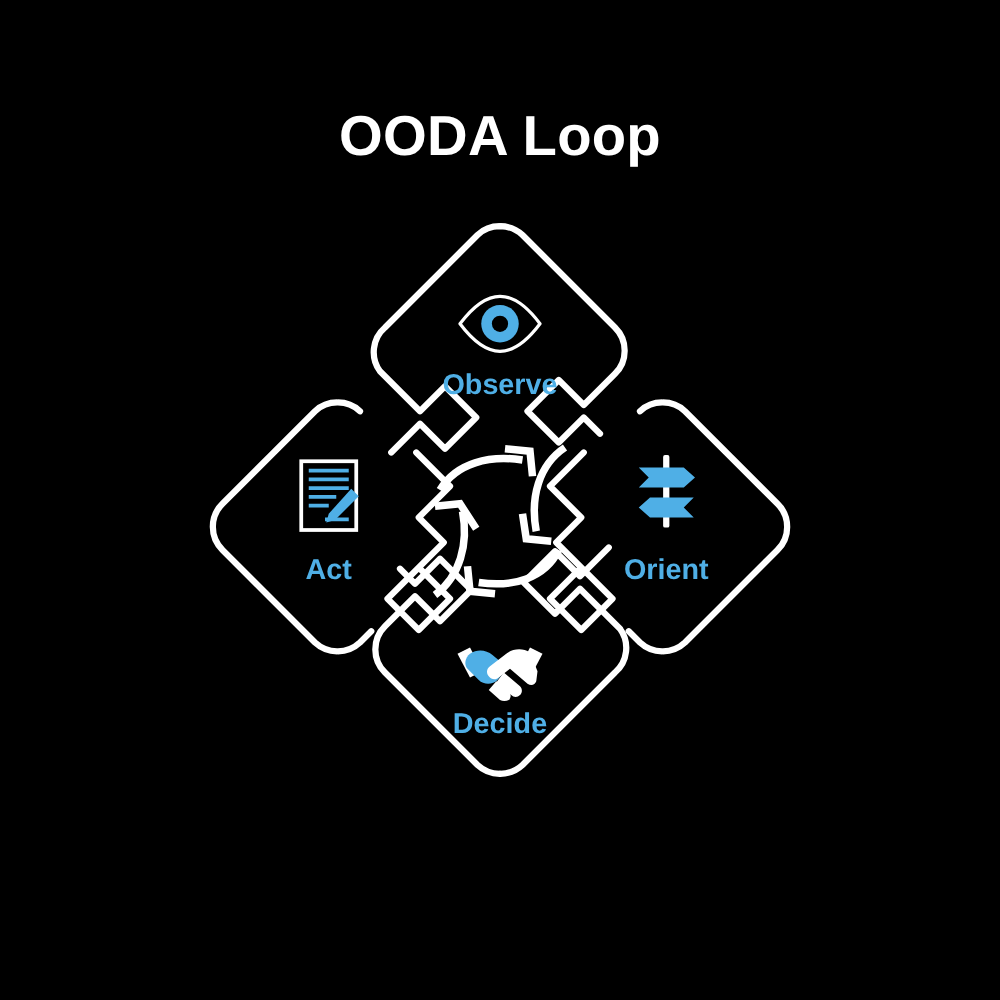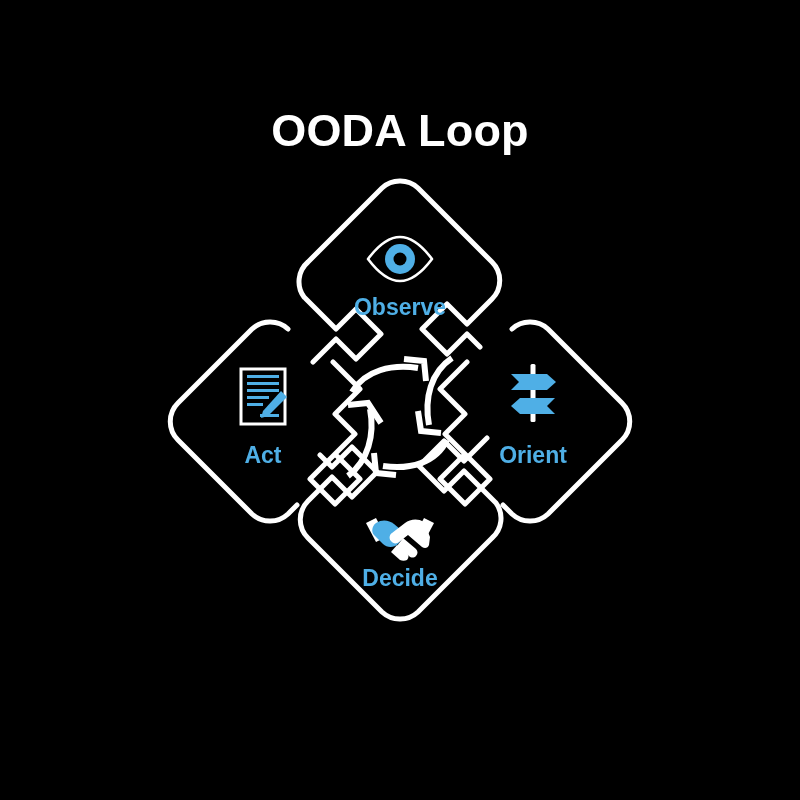--- a/index.html
+++ b/index.html
@@ -17,21 +17,21 @@
     position: relative;
   }
   #stage {
     position: relative;
     width: 800px;
     height: 800px;
     background: #000000;
   }
   #diagram-title {
     position: absolute;
-    top: 108px;
+    top: 86px;
     left: 0;
     width: 800px;
     text-align: center;
     color: #ffffff;
     font-size: 45px;
     font-weight: bold;
     letter-spacing: 0.2px;
     font-family: "Liberation Sans", sans-serif;
     line-height: 1;
   }

